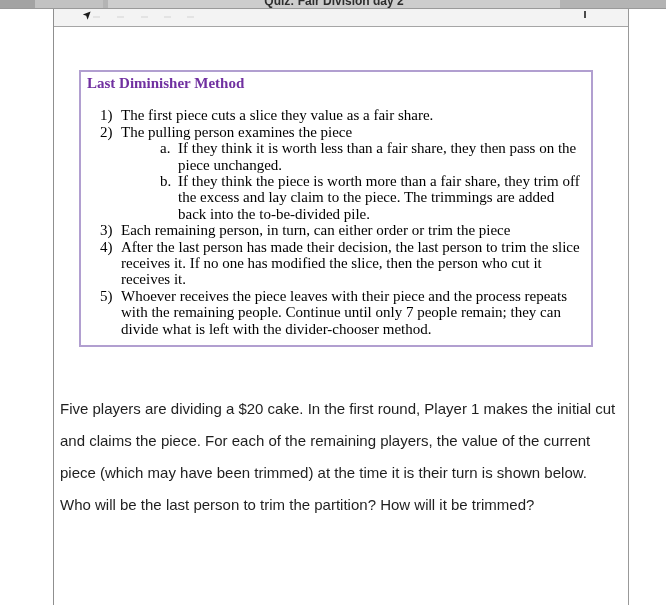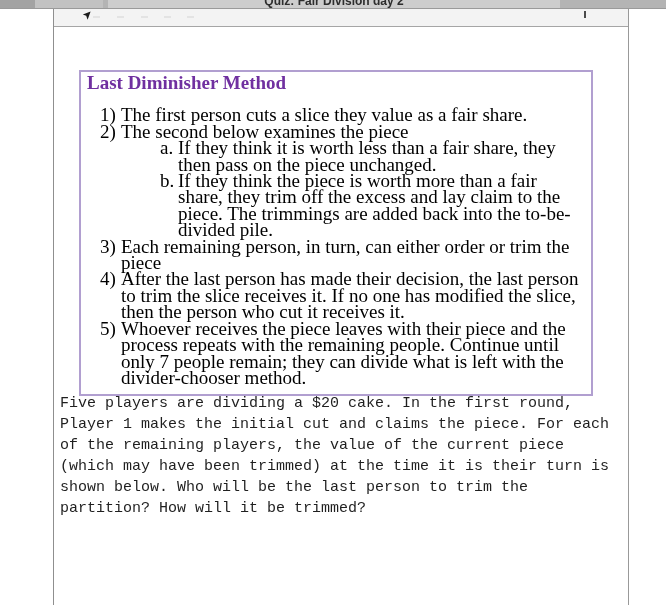--- a/index.html
+++ b/index.html
@@ -36,33 +36,33 @@
 
   .vline-left  { position:absolute; left:53px;  top:9px; width:1px; height:596px; background:#8f8f8f; }
   .vline-right { position:absolute; left:628px; top:9px; width:1px; height:596px; background:#999999; }
 
   
   .page { position:absolute; left:54px; top:27px; width:574px; height:578px; background:#ffffff; }
 
   .method-box {
     position:absolute; left:25px; top:43px; width:514px; box-sizing:border-box;
     border:2px solid #b19fd0; padding:3px 8px 8px 6px;
-    font-size:19px; line-height:16.4px; color:#000000;
+    font-size:15px; line-height:16.4px; color:#000000;
   }
   .method-title { font-weight:bold; color:#7030a0; }
   .steps { margin-top:16px; }
   .step { display:flex; margin-left:13px; }
   .step .lbl { flex:none; width:21px; }
   .substep { display:flex; margin-left:73px; }
   .substep .lbl { flex:none; width:18px; }
   .txt { flex:1; }
 
   .question {
     position:absolute; left:6px; top:366px; width:556px;
-    font-family:Liberation Mono, monospace; font-size:15px; line-height:21px; color:#1f1f1f;
+    font-family:Liberation Sans, sans-serif; font-size:15px; line-height:32px; color:#1f1f1f;
   }
 
   .vtable {
     position:absolute; left:24px; top:476px; border-collapse:collapse;
     font-family:"Liberation Serif", serif; font-size:13.4px; line-height:16px; color:#000;
   }
   .vtable th, .vtable td {
     border:1px solid #000; text-align:left; vertical-align:top; padding:1px 3px 1px 4px;
   }
   .vtable th { font-weight:bold; }
@@ -97,25 +97,25 @@
 <div class="vline-left"></div>
 <div class="vline-right"></div>
 
 <div class="page">
 
   <div class="method-box">
     <div class="method-title">Last Diminisher Method</div>
     <div class="steps">
       <div class="step">
         <span class="lbl">1)</span>
-        <span class="txt">The first person cuts a slice they value as a fair share.</span>
+        <span class="txt">The first piece cuts a slice they value as a fair share.</span>
       </div>
       <div class="step">
         <span class="lbl">2)</span>
-        <span class="txt">The second below examines the piece</span>
+        <span class="txt">The pulling person examines the piece</span>
       </div>
       <div class="substep">
         <span class="lbl">a.</span>
         <span class="txt">If they think it is worth less than a fair share, they then pass on the piece unchanged.</span>
       </div>
       <div class="substep">
         <span class="lbl">b.</span>
         <span class="txt">If they think the piece is worth more than a fair share, they trim off the excess and lay claim to the piece.  The trimmings are added back into the to-be-divided pile.</span>
       </div>
       <div class="step">

